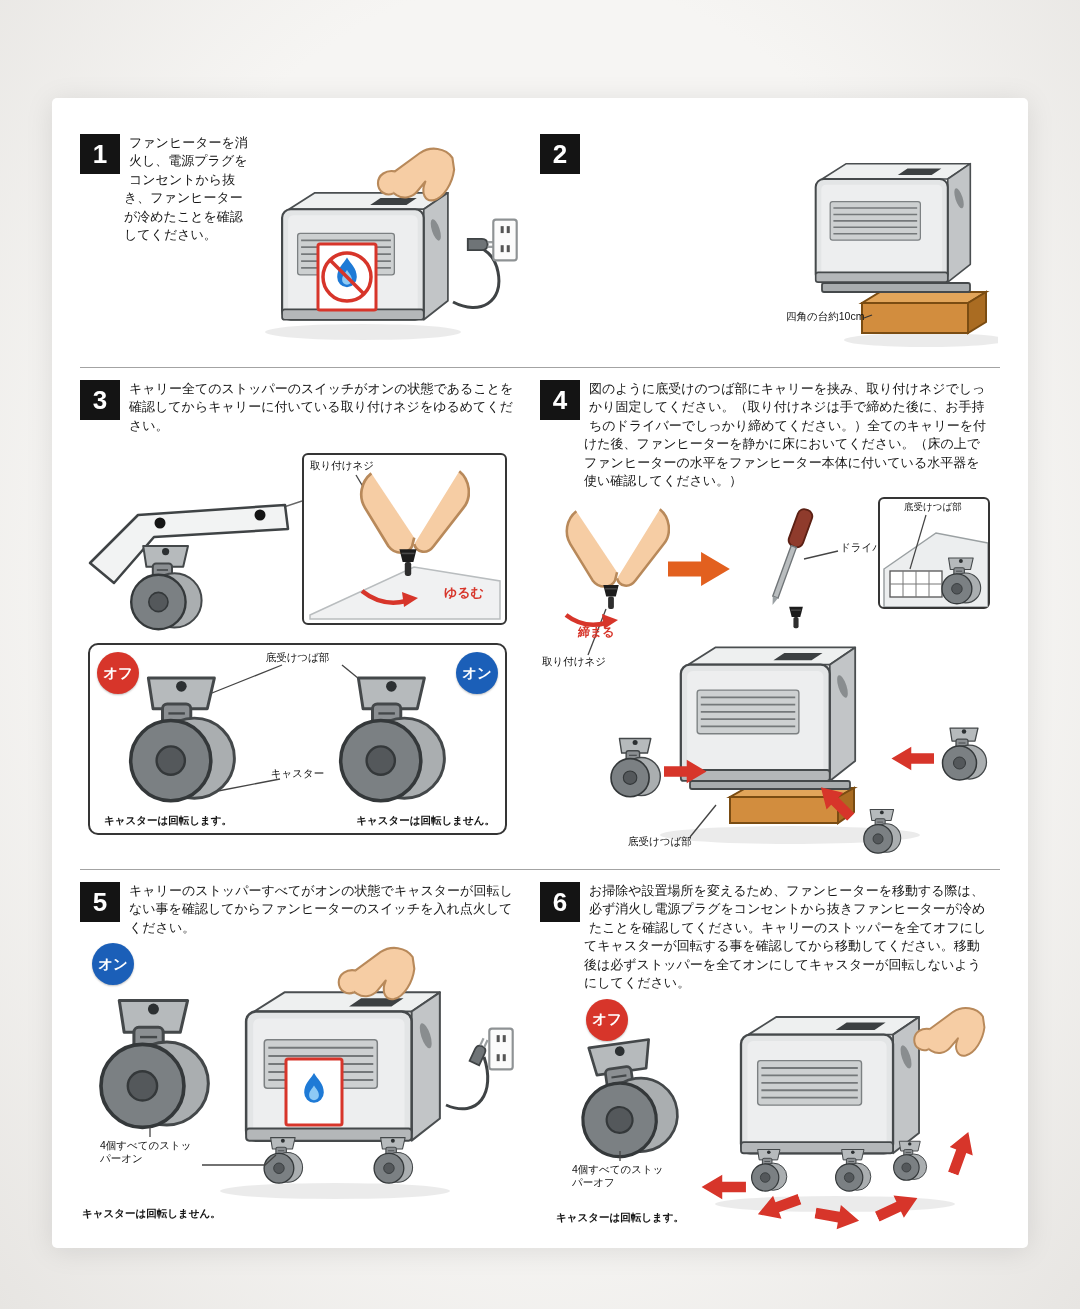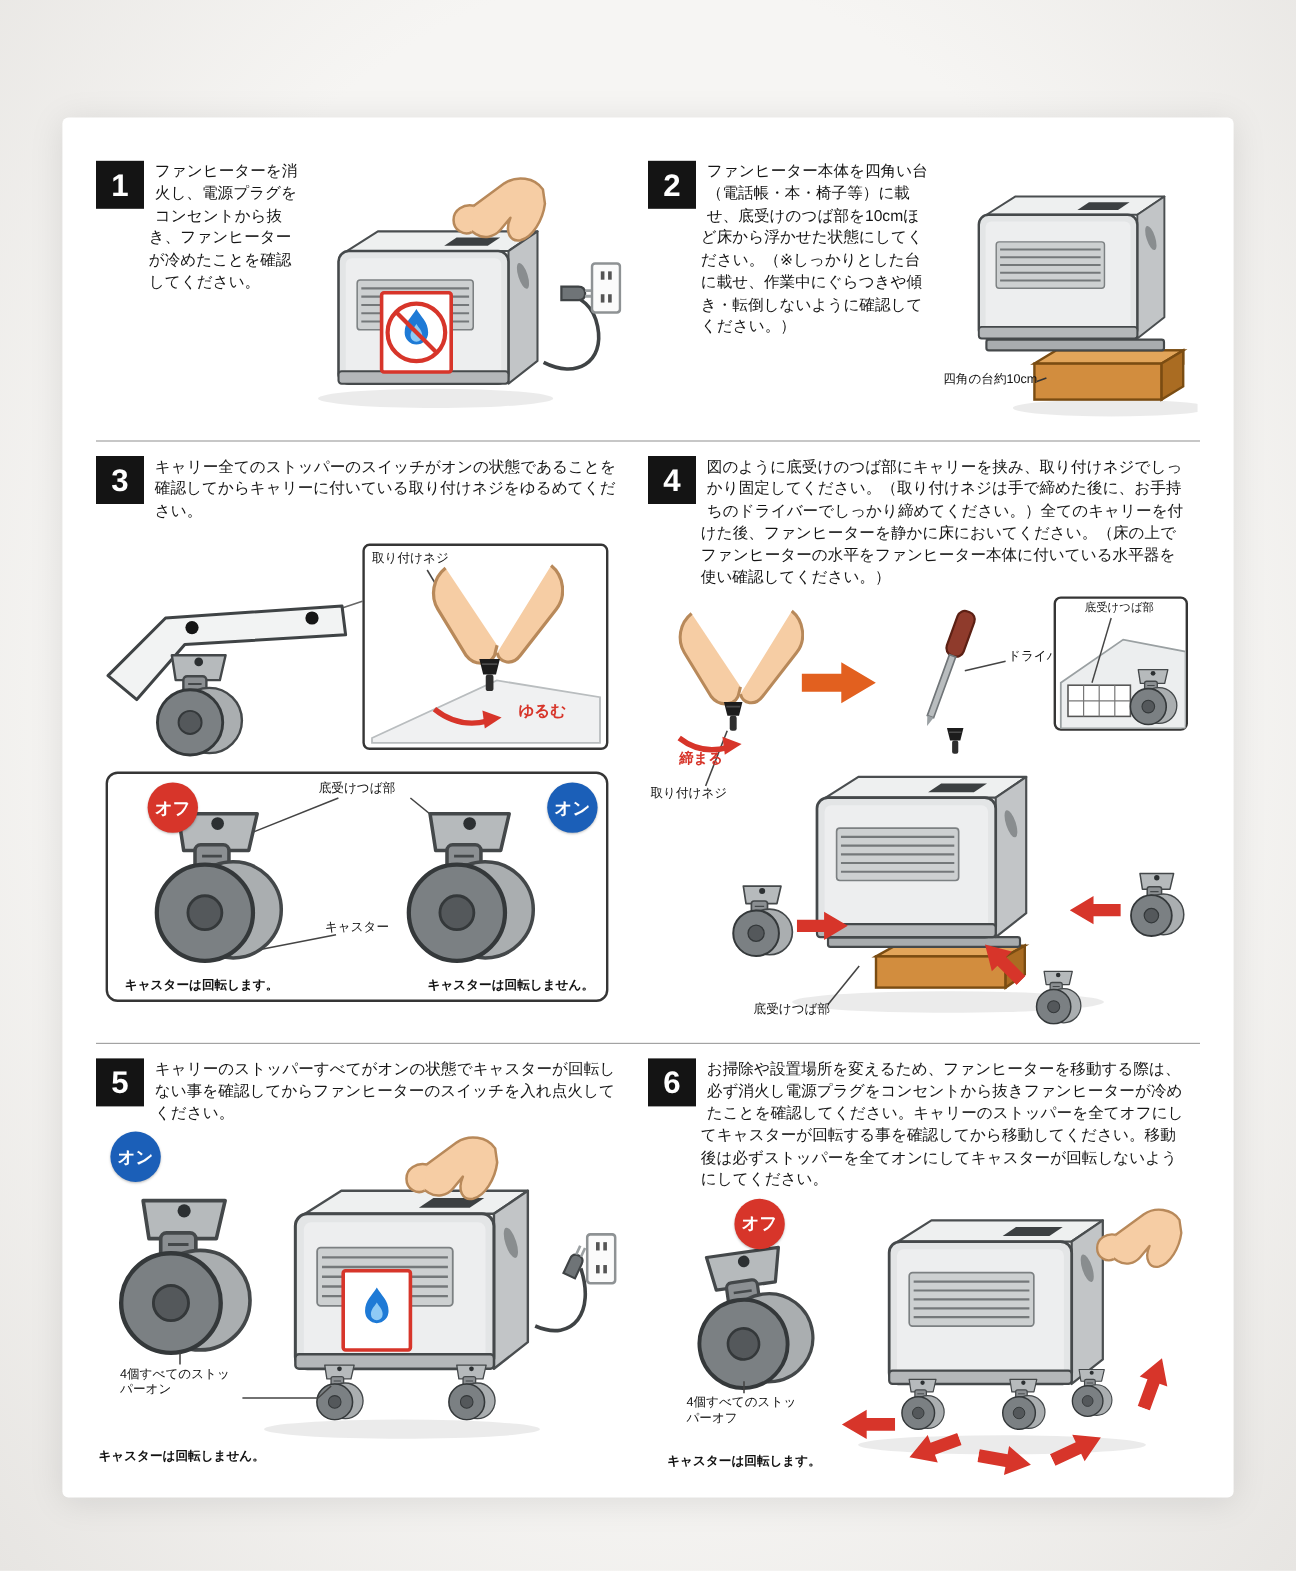--- a/index.html
+++ b/index.html
@@ -33,29 +33,29 @@
   .cols { display:flex; gap:8px; }
   .illus { position:relative; }
   .inset {
     position:absolute; background:#fff; border:2px solid #353535; border-radius:6px;
   }
   .casterbox {
     position:absolute; background:#fff; border:2px solid #353535; border-radius:10px;
   }
   .lbl { position:absolute; font-size:10.5px; color:#111; white-space:nowrap; line-height:1.25; }
   .lbl.wrap { white-space:normal; text-align:left; }
-  .lbl.red { color:var(--accent_red,#d7352a); font-weight:bold; font-size:13px; }
+  .lbl.red { color:var(--accent_red,#d7352a); font-weight:bold; font-size:13px;margin-left:12px; }
   .cap { position:absolute; font-size:10.5px; font-weight:bold; color:#111; white-space:nowrap; }
   .badge {
     position:absolute; width:42px; height:42px; border-radius:50%;
     color:#fff; font-weight:bold; font-size:14.5px;
     display:flex; align-items:center; justify-content:center;
     box-shadow:0 1px 2px rgba(0,0,0,.25);
   }
-  .badge.off { background:var(--badge_off,#d7352a);margin-left:26px; }
+  .badge.off { background:var(--badge_off,#d7352a); }
   .badge.on  { background:var(--badge_on,#1b5fb8); }
   svg { display:block; }
   .base-svg { position:absolute; inset:0; }
 </style>
 </head>
 <body>
 
 <svg width="0" height="0" style="position:absolute" aria-hidden="true">
   <defs>
     <symbol id="sym-heater" viewBox="0 0 220 185">
@@ -151,21 +151,20 @@
             <use href="#sym-hand" x="113" y="12" width="85" height="66"></use>
           </svg>
         </div>
       </div>
     </section>
 
     <section>
       <div class="cols">
         <div style="width:238px">
           <div class="step-num">2</div>
-          <p class="step-text">ファンヒーター本体を四角い台（電話帳・本・椅子等）に載せ、底受けのつば部を10cmほど床から浮かせた状態にしてください。（※しっかりとした台に載せ、作業中にぐらつきや傾き・転倒しないように確認してください。）</p>
         </div>
         <div class="illus" style="flex:1;height:228px">
           <svg class="base-svg" width="212" height="228" viewBox="0 0 212 228">
             <ellipse cx="140" cy="206" rx="82" ry="7" fill="rgba(0,0,0,0.08)"></ellipse>
             <g>
               <path d="M94 158 L200 158 L200 147 L94 147 Z" fill="#e2a55a" stroke="#7a4c12" stroke-width="2" transform="translate(0,11)"></path>
               <path d="M76 169 L182 169 L200 158 L94 158 Z" fill="#e2a55a" stroke="#7a4c12" stroke-width="2"></path>
               <rect x="76" y="169" width="106" height="30" fill="#d28d3e" stroke="#7a4c12" stroke-width="2"></rect>
               <path d="M182 169 L200 158 L200 188 L182 199 Z" fill="#aa6c22" stroke="#7a4c12" stroke-width="2"></path>
             </g>

